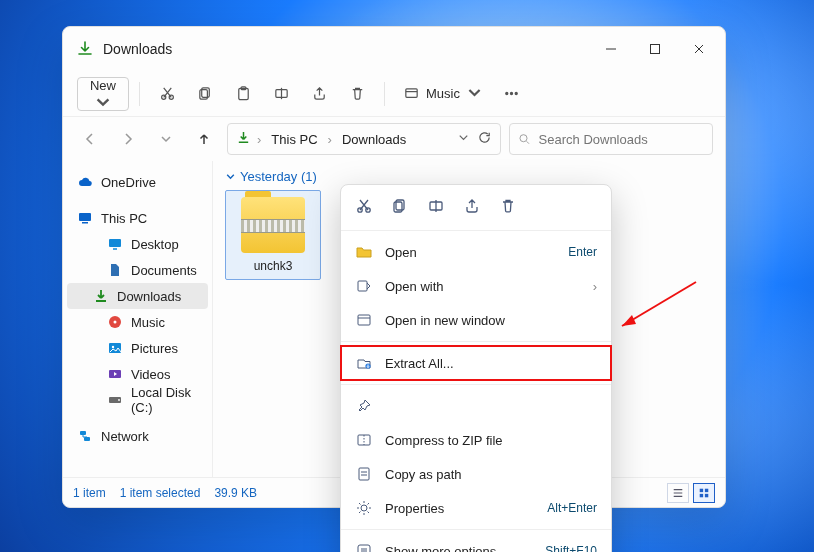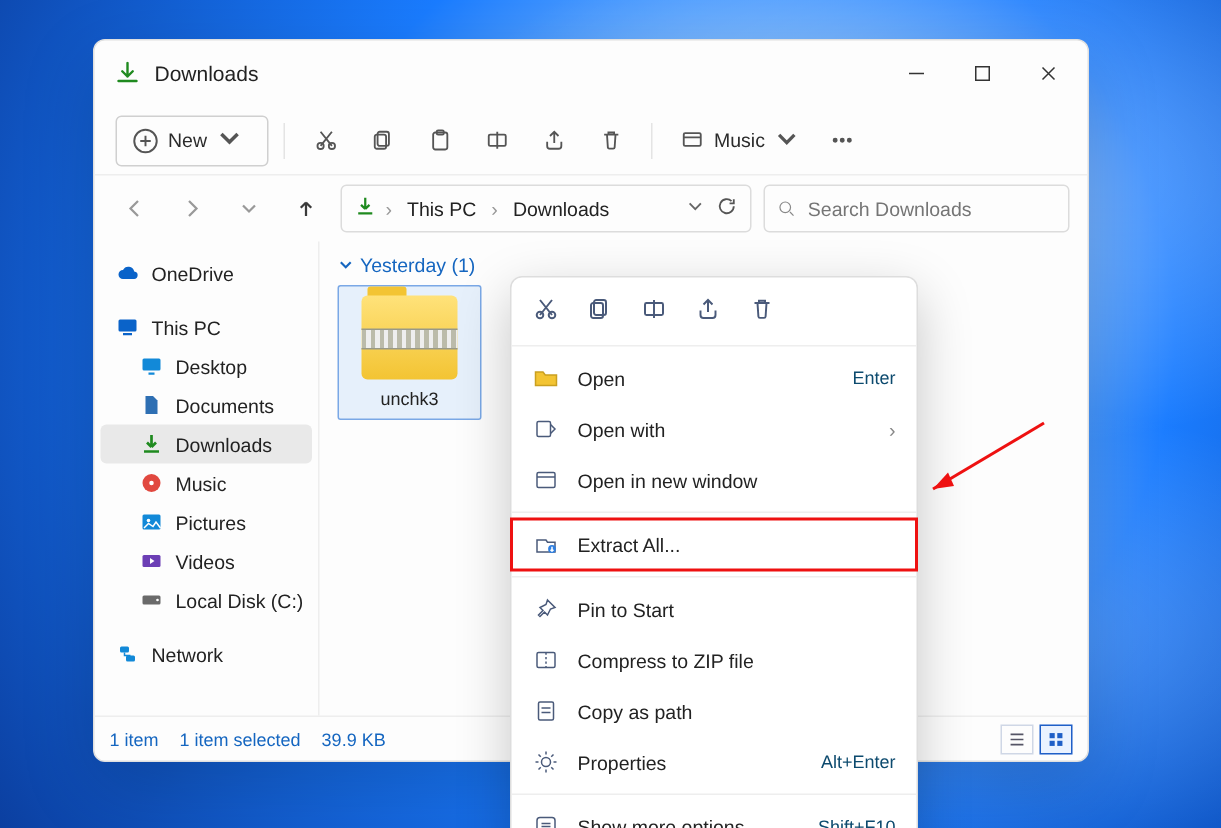--- a/index.html
+++ b/index.html
@@ -13,41 +13,41 @@
             background: #fdfdfd; border: 1px solid #e0e0e0; border-radius: 8px;
             box-shadow: 0 16px 48px rgba(0,0,0,.18); display: flex; flex-direction: column; }
   .titlebar { height: 44px; display: flex; align-items: center; padding: 0 4px 0 14px; }
   .titlebar .app-icon { width: 16px; height: 16px; color: #1f8a1f; margin-right: 10px; }
   .titlebar .title { font-size: 14px; color: #222; }
   .winctrl { margin-left: auto; display: flex; }
   .winctrl div { width: 44px; height: 44px; display: flex; align-items: center; justify-content: center; color: #333; }
   .winctrl svg { width: 12px; height: 12px; }
   .toolbar { height: 46px; display: flex; align-items: center; padding: 0 14px; gap: 4px; border-bottom: 1px solid #eee; }
   .btn { height: 34px; display: flex; align-items: center; padding: 0 8px; border-radius: 4px; color: #2b2b2b; }
-  .btn.new { border: 1px solid #d0d0d0; padding: 0 10px; font-size: 13px; }
+  .btn.new { border: 1px solid #d0d0d0; padding: 0 10px; font-size: 13px; flex-direction: column; }
   .btn.new svg { width: 18px; height: 18px; margin-right: 6px; }
   .btn .chev { margin-left: 6px; }
   .tb-icon { width: 34px; justify-content: center; }
   .tb-icon svg, .btn svg { width: 17px; height: 17px; stroke: #555; fill: none; stroke-width: 1.3; }
   .sep { width: 1px; height: 24px; background: #e4e4e4; margin: 0 6px; }
   .addrrow { height: 44px; display: flex; align-items: center; padding: 0 12px; gap: 8px; }
   .navbtn { width: 30px; height: 32px; display: flex; align-items: center; justify-content: center; color: #999; }
   .navbtn svg { width: 14px; height: 14px; }
   .navbtn.active { color: #3a3a3a; }
   .addrbar { flex: 1; height: 32px; border: 1px solid #dcdcdc; border-radius: 4px; display: flex; align-items: center; padding: 0 8px; gap: 6px; }
   .addrbar svg { width: 15px; height: 15px; }
   .crumb { color: #222; padding: 2px 4px; }
   .chev-sep { color: #999; }
   .addrbar .right { margin-left: auto; display: flex; align-items: center; gap: 6px; }
   .searchbox { width: 204px; height: 32px; border: 1px solid #dcdcdc; border-radius: 4px; display: flex; align-items: center; padding: 0 8px; color: #888; gap: 6px; }
   .searchbox input { border: 0; outline: 0; width: 100%; font-size: 13px; color: #333; background: transparent; }
   .body { flex: 1; display: flex; min-height: 0; }
   .sidebar { width: 150px; border-right: 1px solid #eee; padding: 8px 0; overflow: hidden; }
   .sb-item { display: flex; align-items: center; height: 26px; padding: 0 8px 0 14px; gap: 8px; color: #222; }
-  .sb-item.indent { padding-left: 30px; }
+  .sb-item.indent { padding-left: 44px; }
   .sb-item.selected { background: #e9e9e9; border-radius: 4px; margin: 0 4px; padding-left: 26px; }
   .sb-item svg, .sb-item .ic { width: 16px; height: 16px; flex: none; }
   .sb-group { margin-bottom: 10px; }
   .content { flex: 1; padding: 8px 12px; position: relative; }
   .group-hdr { color: #1566c0; font-size: 13px; display: flex; align-items: center; gap: 4px; }
   .file { width: 96px; text-align: center; margin-top: 6px; padding: 6px; border: 1px solid #7aa8e6; background: #e6f0fb; border-radius: 2px; }
   .file .zip { width: 64px; height: 56px; margin: 0 auto 6px; position: relative; }
   .file .folder { position: absolute; inset: 0; background: linear-gradient(#ffe27a,#f3c433); border-radius: 4px; }
   .file .tab { position: absolute; top: -6px; left: 4px; width: 26px; height: 10px; background: #f3c433; border-radius: 2px 2px 0 0; }
   .file .zipper { position: absolute; top: 22px; left: 0; right: 0; height: 14px; background: repeating-linear-gradient(90deg,#bba,#bba 3px,#eee 3px,#eee 6px); border-top:1px solid #998; border-bottom:1px solid #998; }
@@ -411,21 +411,20 @@
       </span>
     <span class="lab">Extract All...</span>
   </div>
   <div class="ctx-sep"></div>
   <div class="ctx-item">
     <span class="mi">
         <svg viewBox="0 0 18 18">
           <path d="M10 3l5 5-3 1-2 4-2-2-3 3-1-1 3-3-2-2 4-2 1-3z" stroke="#4a5a7a" fill="none"></path>
         </svg>
       </span>
-    <span class="lab">Pin to Start</span>
   </div>
   <div class="ctx-item">
     <span class="mi">
         <svg viewBox="0 0 18 18">
           <rect x="3" y="4" width="12" height="10" rx="1" stroke="#4a5a7a" fill="none"></rect>
           <path d="M9 4v10" stroke="#4a5a7a" stroke-dasharray="1.5 1.5"></path>
         </svg>
       </span>
     <span class="lab">Compress to ZIP file</span>
   </div>

